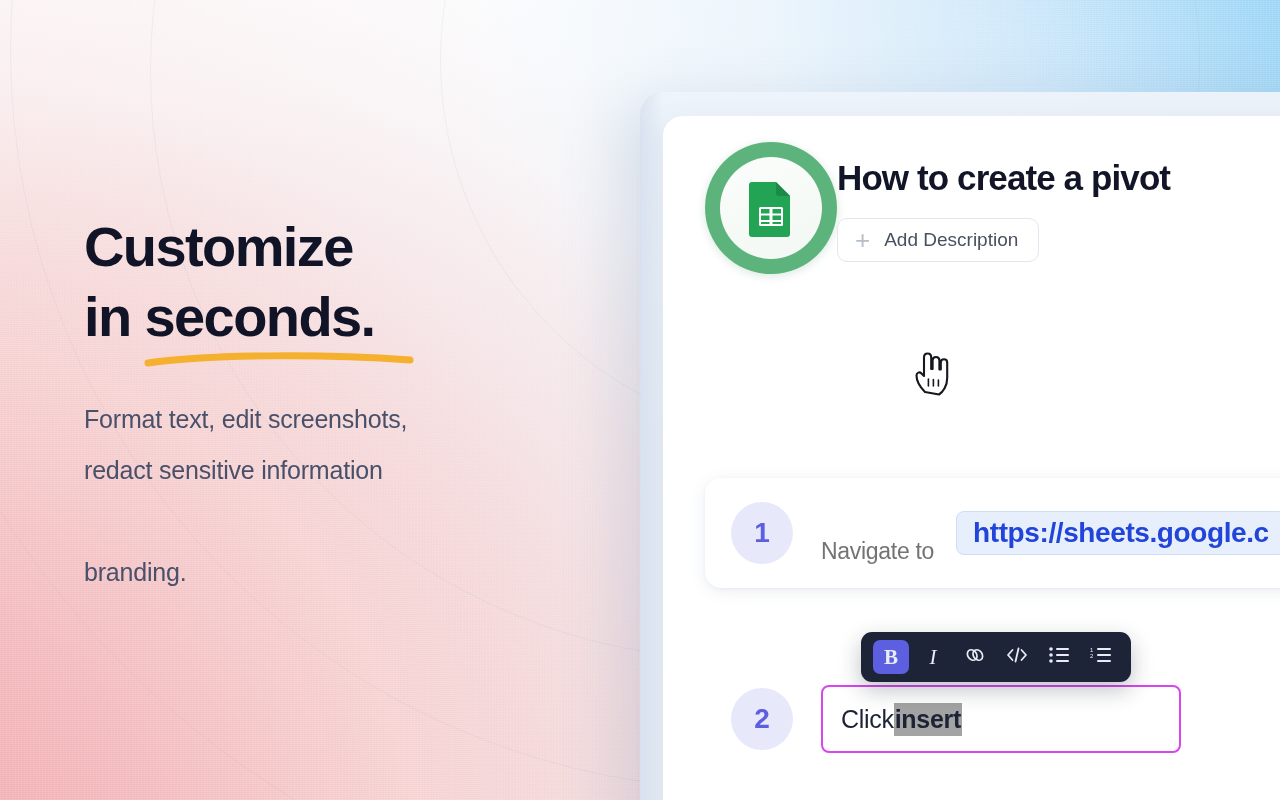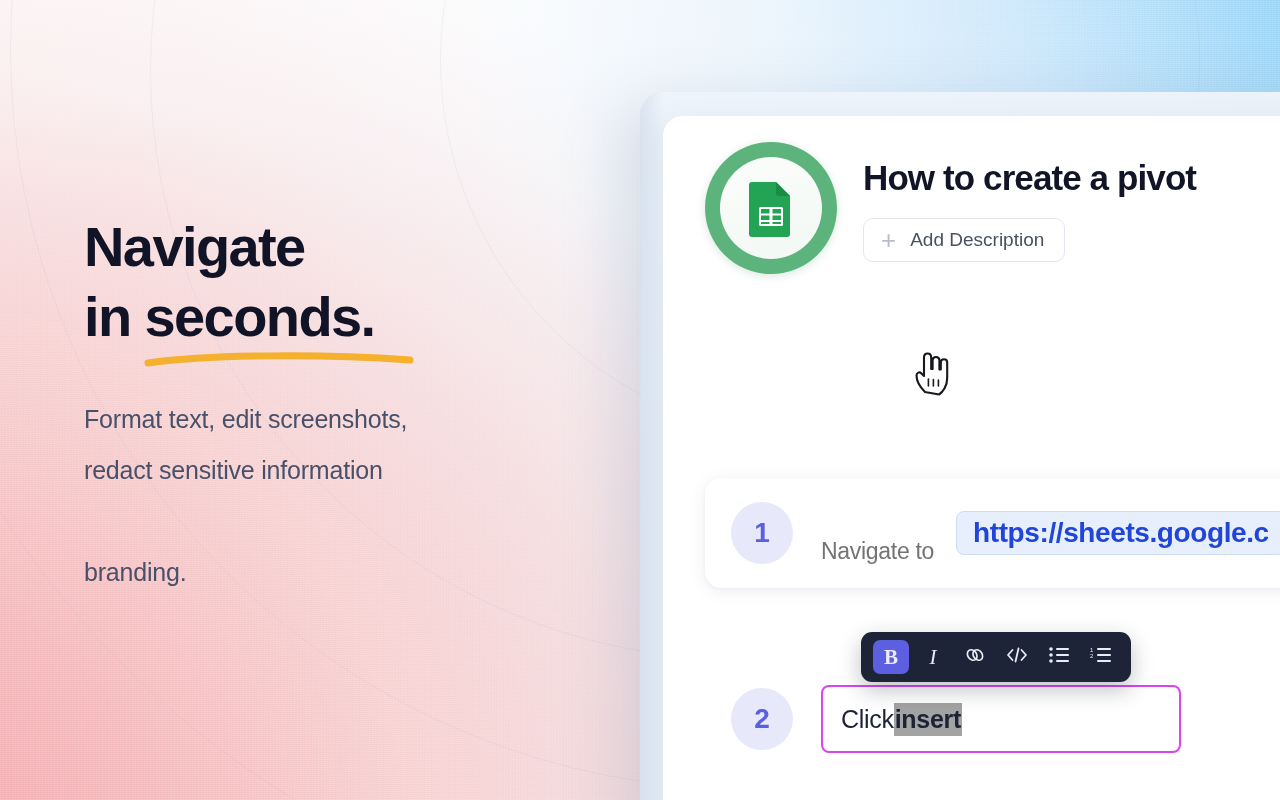--- a/index.html
+++ b/index.html
@@ -96,21 +96,21 @@
     top: 116px;
     width: 660px;
     height: 720px;
     background: #ffffff;
     border-radius: 20px 20px 0 0;
     box-shadow: -8px 4px 26px rgba(86,106,142,0.07);
     overflow: hidden;
   }
 
   
-  .doc-header { position: absolute; left: 42px; top: 26px; display: flex; gap: 26px; }
+  .doc-header { position: absolute; left: 42px; top: 26px; display: flex; }
 
   .sheet-ring {
     width: 132px; height: 132px;
     border-radius: 50%;
     background: #5cb47c;
     display: flex; align-items: center; justify-content: center;
     flex: none;
     box-shadow: 0 2px 10px rgba(82,150,108,0.22);
   }
   .sheet-ring-inner {
@@ -276,21 +276,21 @@
   <div class="bg-arcs">
     <div class="arc a1"></div>
     <div class="arc a2"></div>
     <div class="arc a3"></div>
     <div class="arc a4"></div>
   </div>
   <div class="bg-noise"></div>
 
   <div class="copy">
     <h1 class="headline">
-      <span>Navigate</span><br>
+      <span>Customize</span><br>
       <span class="underline-wrap">
         <span>in </span><span>seconds.</span>
         <svg class="underline-svg" viewBox="0 0 272 16">
           <path d="M4 11 C 70 2, 180 2, 266 8" stroke="#F5B02E" stroke-width="7" stroke-linecap="round" fill="none"></path>
         </svg>
       </span>
     </h1>
     <p class="subcopy">
       <span>Format text, edit screenshots,</span><br>
       <span>redact sensitive information</span><br>

